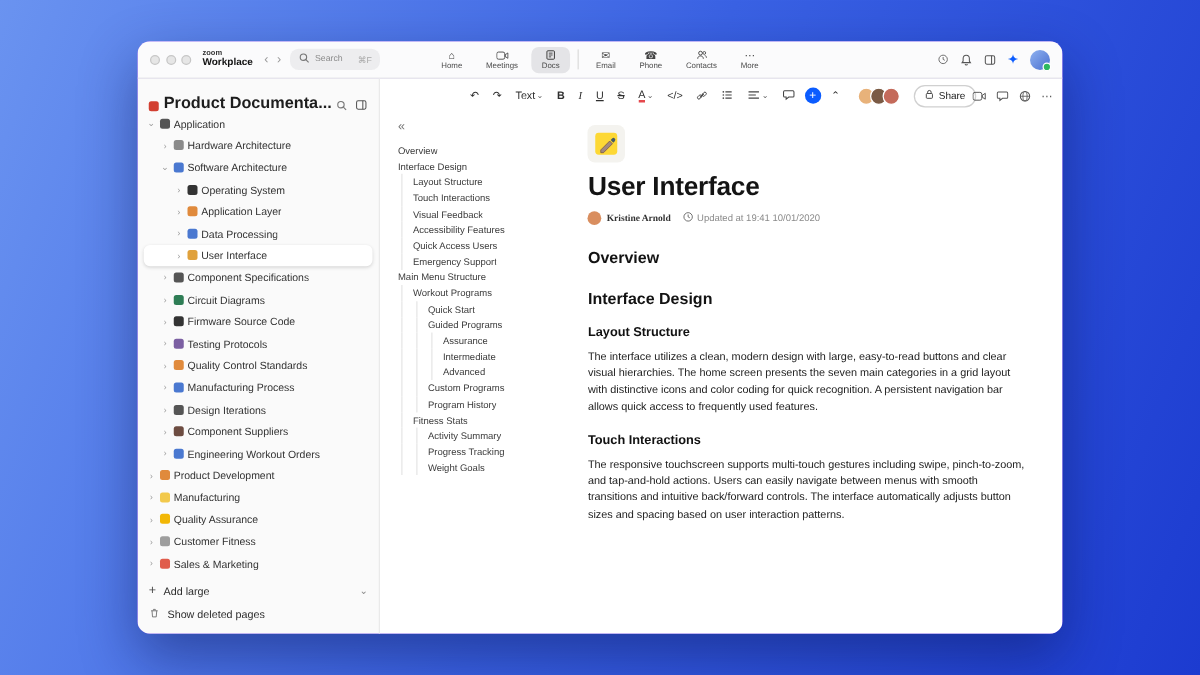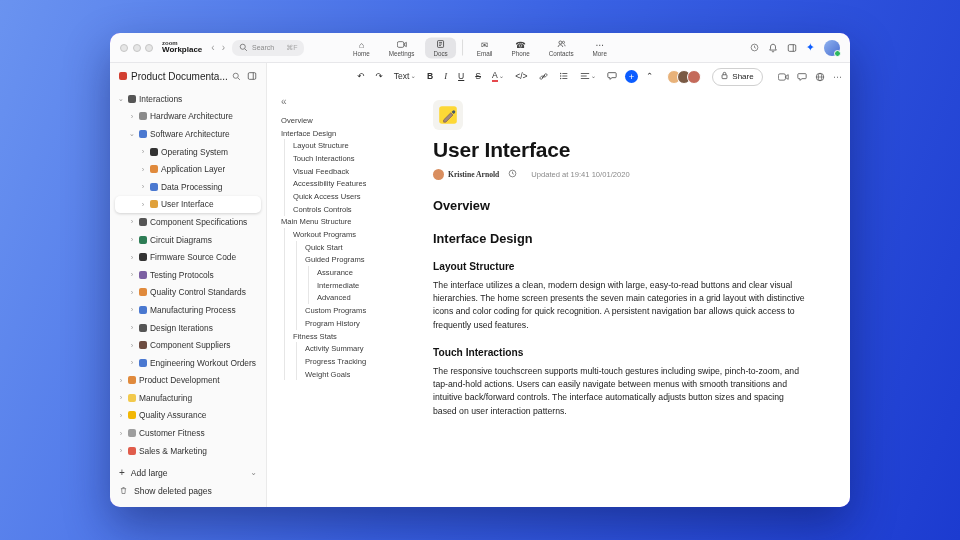--- a/index.html
+++ b/index.html
@@ -22,21 +22,21 @@
 .tab.active{background:#e4e4e7;}
 .tabsep{width:1px;height:16px;background:#dcdcdc;margin:0 3px;}
 .tright{margin-left:auto;display:flex;align-items:center;gap:9px;}
 #titlebar-icons{display:flex;align-items:center;gap:9px;}
 .tico{display:flex;align-items:center;font-size:9px;color:#555;}
 .tico.accent{color:var(--accent);font-size:11px;}
 .avatar{width:16px;height:16px;border-radius:50%;background:linear-gradient(135deg,#8fb2f0,#4a6fd0);position:relative;}
 .avatar::after{content:"";position:absolute;right:-1px;bottom:-1px;width:5px;height:5px;border-radius:50%;background:#2eb860;border:1px solid #fff;}
 .appbody{flex:1;display:flex;min-height:0;}
 .sidebar{flex:0 0 157px;background:#fafafa;border-right:1px solid #eaeaea;display:flex;flex-direction:column;min-height:0;}
-.sb-header{flex:0 0 26px;display:flex;align-items:center;gap:4px;padding:0 9px;font-size:10px;font-weight:400;color:#1d1d1d;}
+.sb-header{flex:0 0 26px;display:flex;align-items:flex-end;gap:4px;padding:0 9px;font-size:13px;font-weight:700;color:#1d1d1d;}
 .sb-header .ttl{white-space:nowrap;overflow:hidden;flex:1;}
 .sb-actions{margin-left:auto;display:flex;gap:6px;align-items:center;}
 .sq{width:8px;height:8px;border-radius:2px;flex:0 0 8px;}
 .tree{flex:1;padding:1px 5px;overflow:hidden;}
 .titem{display:flex;align-items:center;gap:3px;height:17.6px;border-radius:5px;padding-right:4px;color:#323232;font-size:8.4px;}
 .titem .chev{width:8px;text-align:center;color:#9a9a9a;font-size:7.5px;flex:0 0 8px;}
 .titem .lbl{white-space:nowrap;overflow:hidden;text-overflow:ellipsis;}
 .titem.selected{background:#fff;box-shadow:0 1px 3px rgba(0,0,0,.16);}
 .sb-footer{padding:5px 9px 9px;display:flex;flex-direction:column;gap:3px;font-size:8.6px;color:#2d2d2d;}
 .sb-row{display:flex;align-items:center;gap:6px;height:15px;}
@@ -62,21 +62,21 @@
 .ol-collapse{font-size:10px;color:#777;height:14px;margin-bottom:4px;}
 .ol-item{display:flex;align-items:stretch;height:12.7px;font-size:7.6px;color:#3b3b3b;}
 .ol-item .guide{width:9px;flex:0 0 9px;border-left:1px solid #e6e6e6;margin-left:3px;}
 .ol-item .olbl{align-self:center;white-space:nowrap;overflow:hidden;}
 .document{flex:1;min-width:0;padding:10px 28px 0 6px;overflow:hidden;}
 .emoji-box{width:30px;height:30px;border-radius:6px;background:#f4f3ef;display:flex;align-items:center;justify-content:center;margin-bottom:8px;}
 h1.title{font-size:21px;color:#141414;letter-spacing:-.2px;margin-bottom:7px;font-weight:800;}
 .byline{display:flex;align-items:center;gap:4px;font-size:7.6px;color:#8a8a8a;}
 .byline .bavatar{width:11px;height:11px;border-radius:50%;background:#d98e5f;}
 .byline .author{color:#333;font-weight:700;margin-right:5px;font-family:Liberation Serif, serif;}
-.byline .upd{display:flex;align-items:center;gap:14px;}
+.byline .upd{display:flex;align-items:center;gap:3px;}
 .sections h2{font-size:12.8px;color:#121212;margin:18px 0 8px;}
 .sections h3{font-size:10.2px;color:#121212;margin:15px 0 7px;}
 .sections p{font-size:8.7px;line-height:1.52;color:#222;margin:0 0 6px;max-width:375px;}
 </style>
 </head>
 <body>
 
 <div class="window">
 
   <div class="titlebar">
@@ -195,21 +195,21 @@
                 <rect x="1.5" y="2" width="9" height="8" rx="1.5" fill="none" stroke="#555" stroke-width="1"></rect>
                 <line x1="7.5" y1="2" x2="7.5" y2="10" stroke="#555" stroke-width="1"></line>
               </svg>
             </span>
         </span>
       </div>
       <div class="tree">
           <div class="titem" style="padding-left: 2px;">
             <span class="chev">⌄</span>
             <span class="sq" style="background: rgb(85, 85, 85);"></span>
-            <span class="lbl">Interactions</span>
+            <span class="lbl">Application</span>
           </div>
           <div class="titem" style="padding-left: 13px;">
             <span class="chev">›</span>
             <span class="sq" style="background: rgb(138, 138, 138);"></span>
             <span class="lbl">Hardware Architecture</span>
           </div>
           <div class="titem" style="padding-left: 13px;">
             <span class="chev">⌄</span>
             <span class="sq" style="background: rgb(74, 120, 208);"></span>
             <span class="lbl">Software Architecture</span>
@@ -433,21 +433,21 @@
               <div class="ol-item">
                 <span class="guide"></span>
                 <span class="olbl">Accessibility Features</span>
               </div>
               <div class="ol-item">
                 <span class="guide"></span>
                 <span class="olbl">Quick Access Users</span>
               </div>
               <div class="ol-item">
                 <span class="guide"></span>
-                <span class="olbl">Controls Controls</span>
+                <span class="olbl">Emergency Support</span>
               </div>
               <div class="ol-item">
                 <span class="olbl">Main Menu Structure</span>
               </div>
               <div class="ol-item">
                 <span class="guide"></span>
                 <span class="olbl">Workout Programs</span>
               </div>
               <div class="ol-item">
                 <span class="guide"></span>

